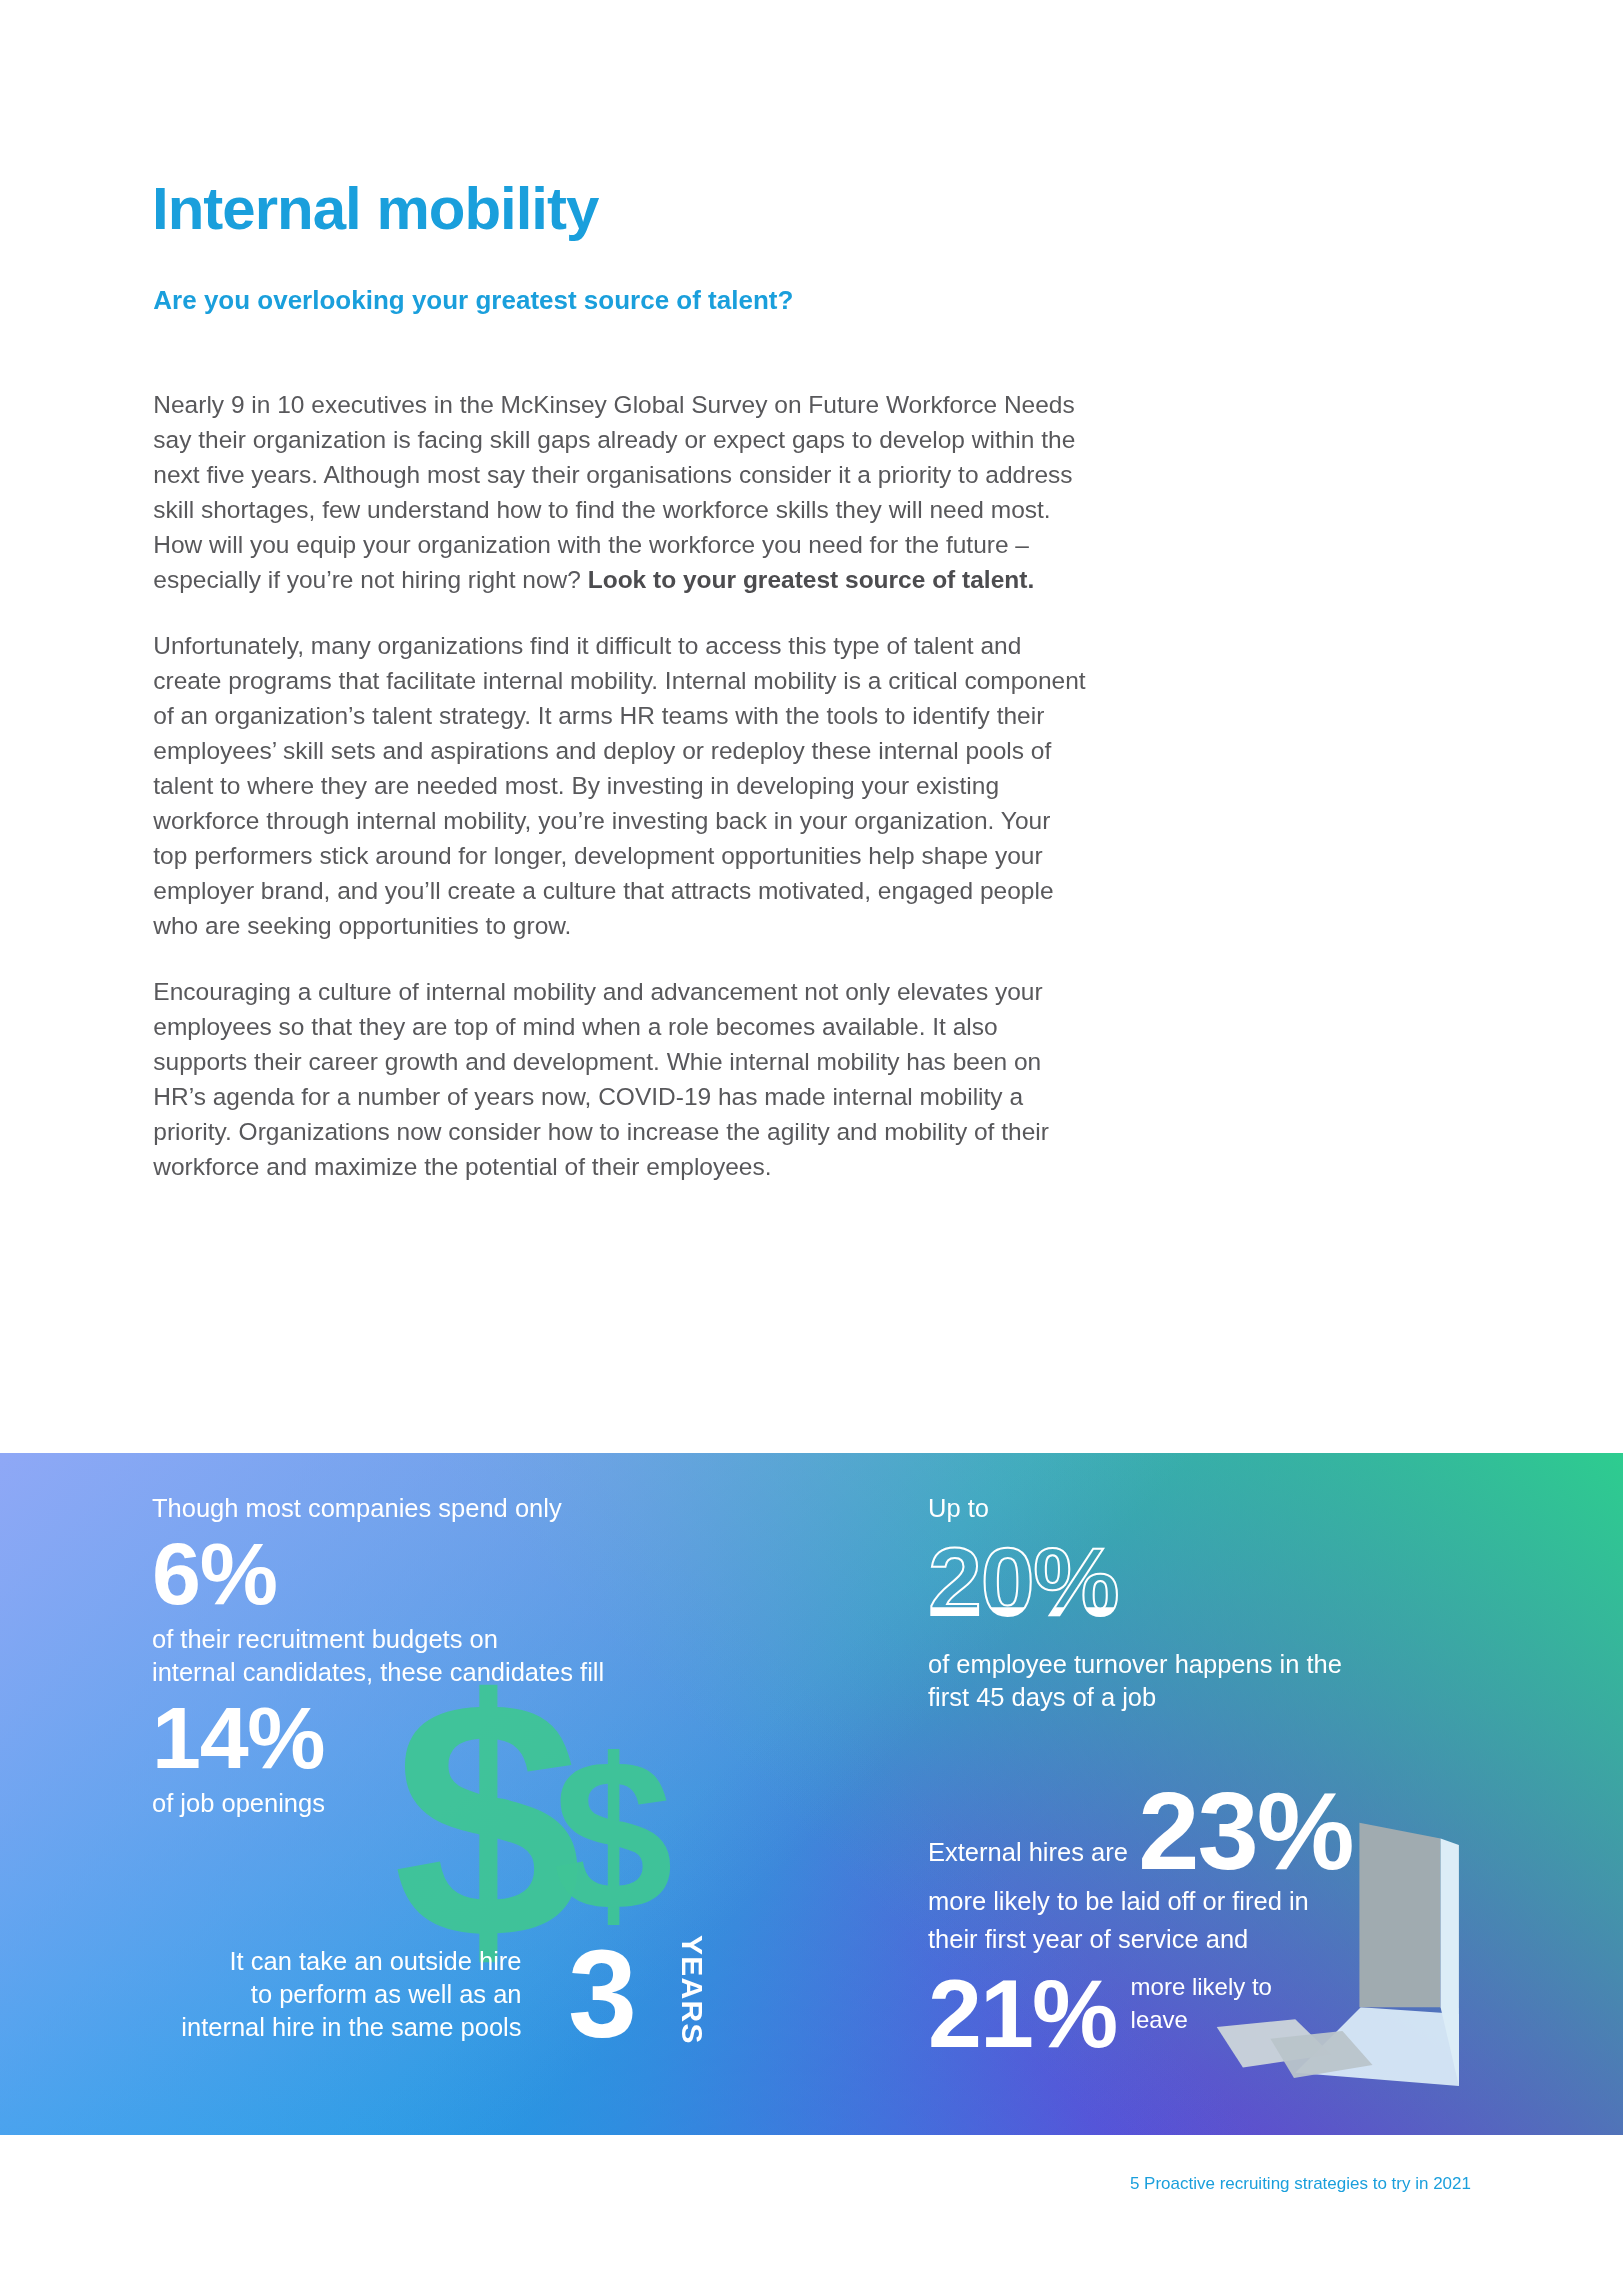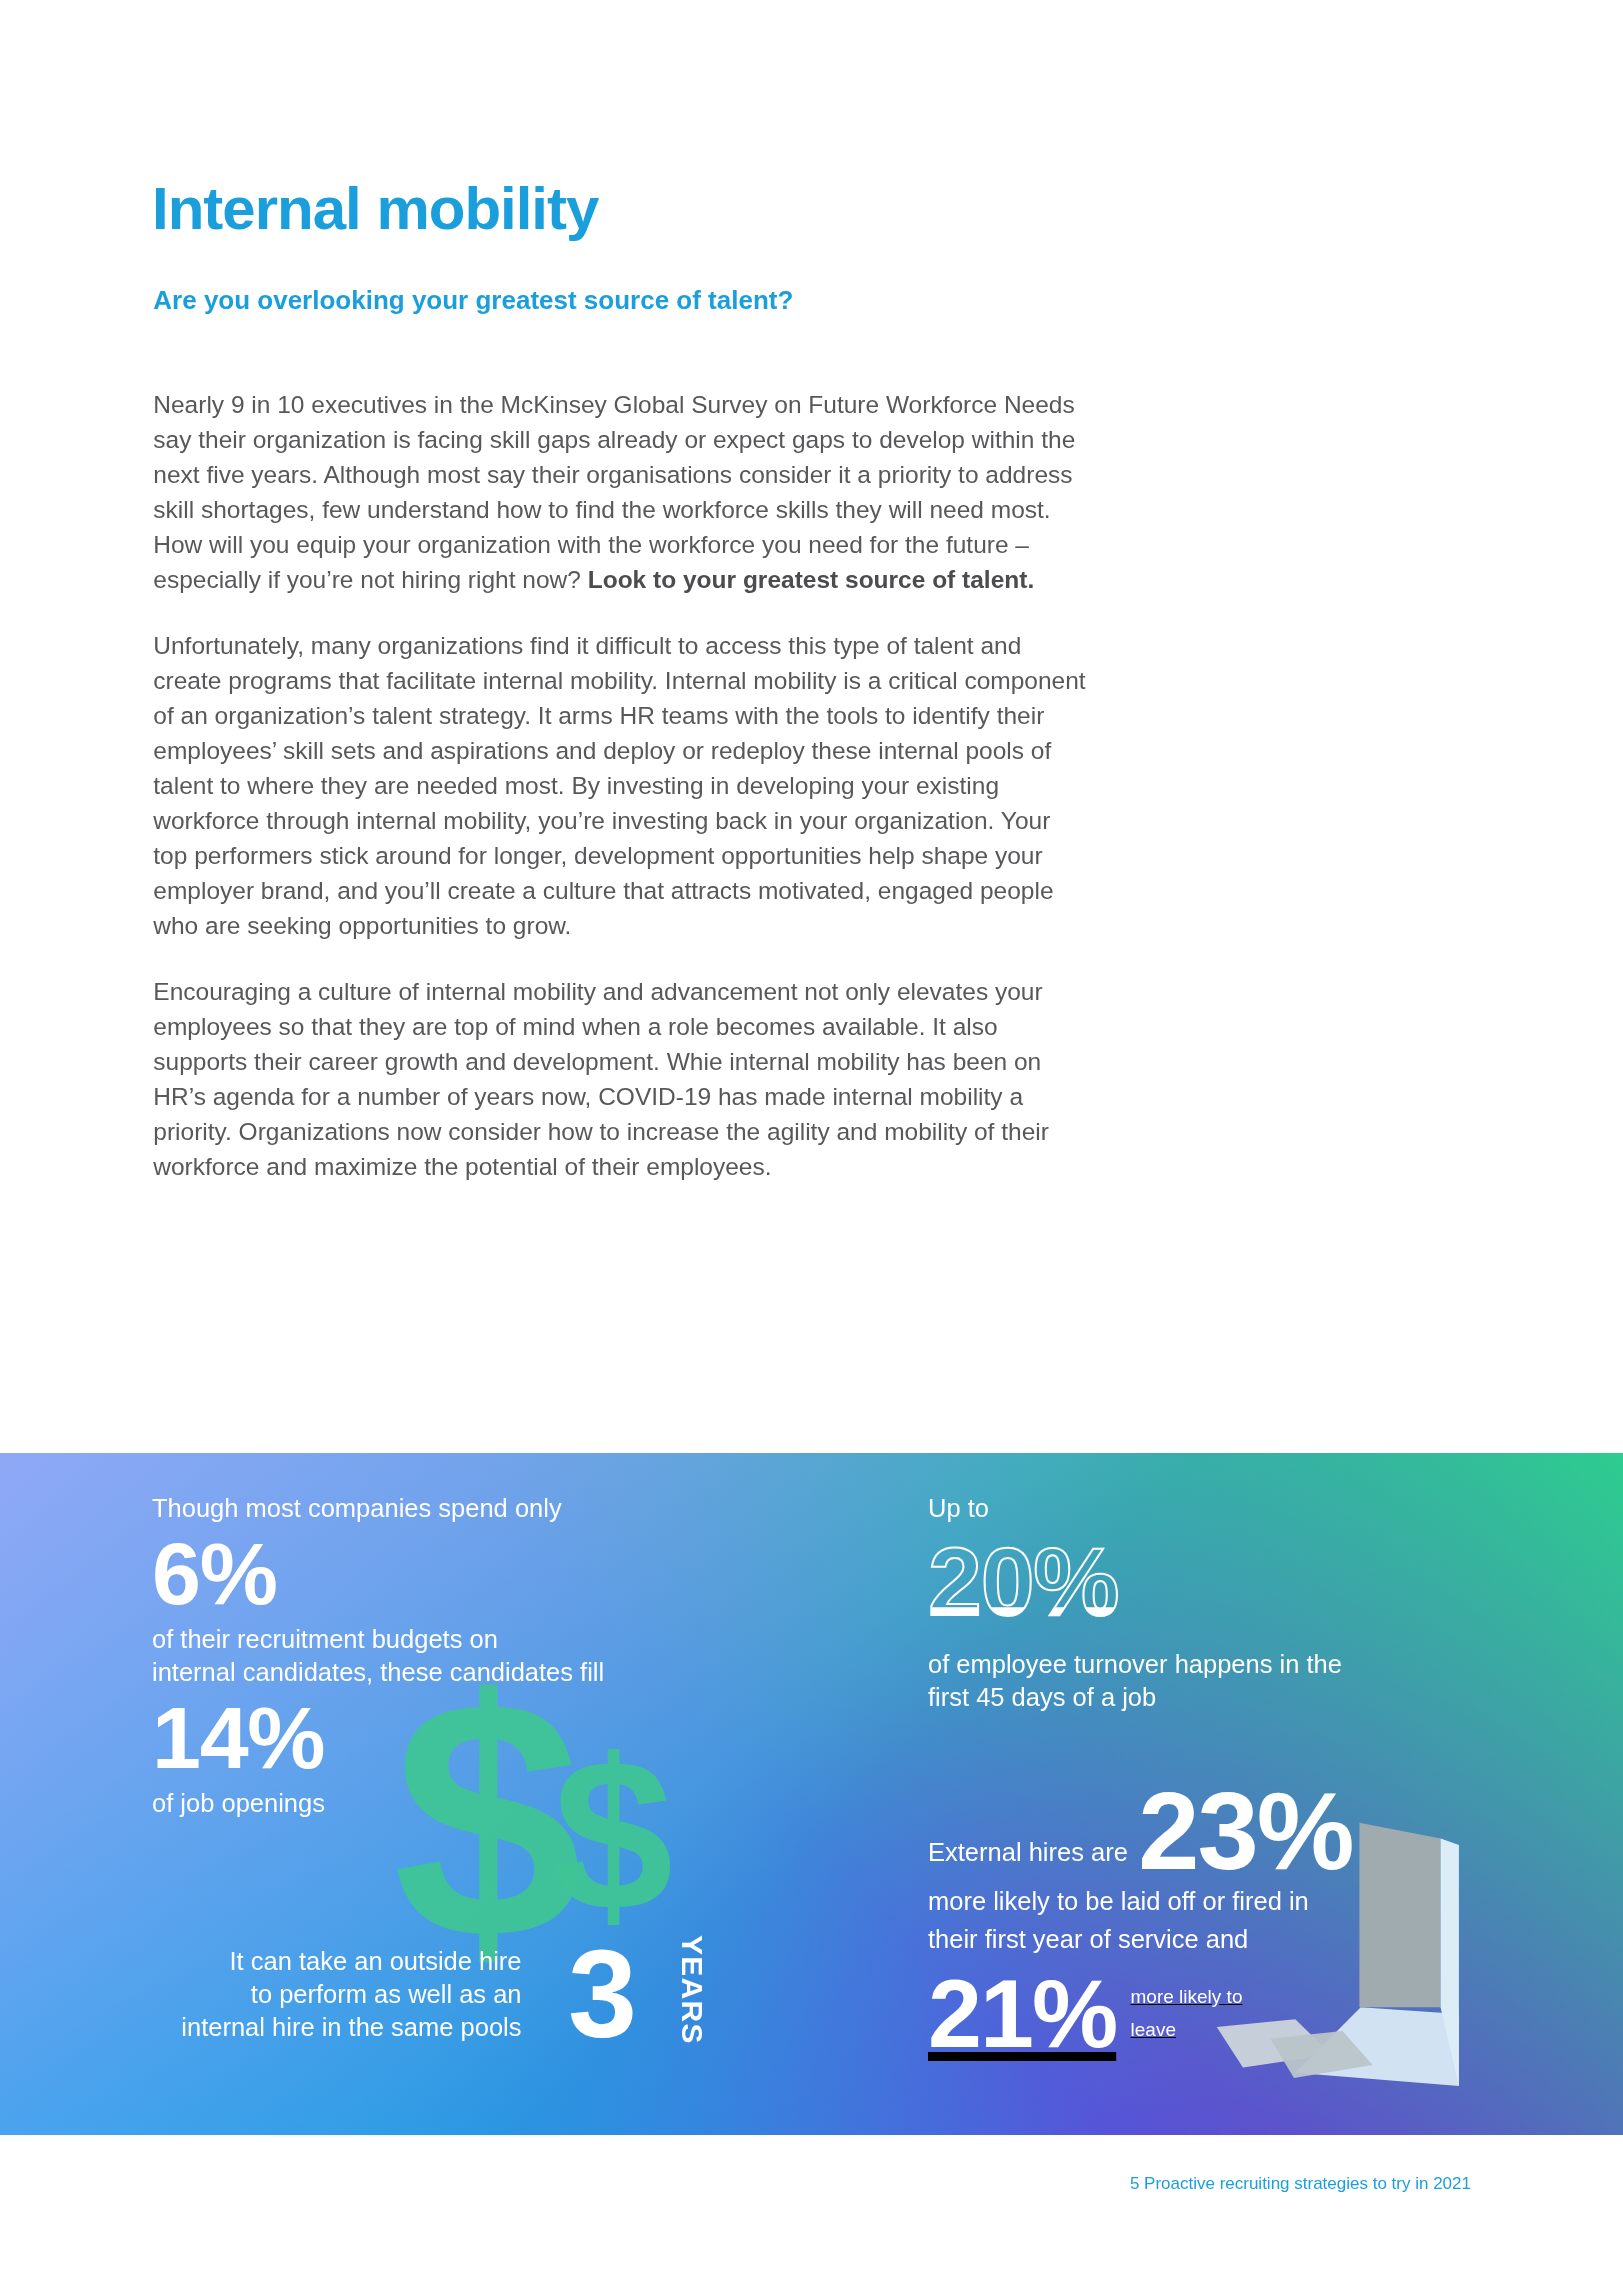--- a/index.html
+++ b/index.html
@@ -258,32 +258,30 @@
     font-size: 25.5px;
     line-height: 33px;
     color: #ffffff;
     margin-top: 5.2px;
   }
 
   
   .block-21 {
     margin-top: 14.4px;
     display: flex;
-    align-items: center;
-    text-decoration: underline;
   }
   .num-21 {
     font-size: 97px;
     line-height: 88px;
     font-weight: 700;
     color: #ffffff;
     letter-spacing: -2px;
   }
   .tail-21 {
-    font-size: 19px;
+    font-size: 24px;
     line-height: 33px;
     color: #ffffff;
     margin-left: 14.4px;
     padding-bottom: 2.6px;
   }
 
   
   .footer {
     position: absolute;
     right: 152px;

